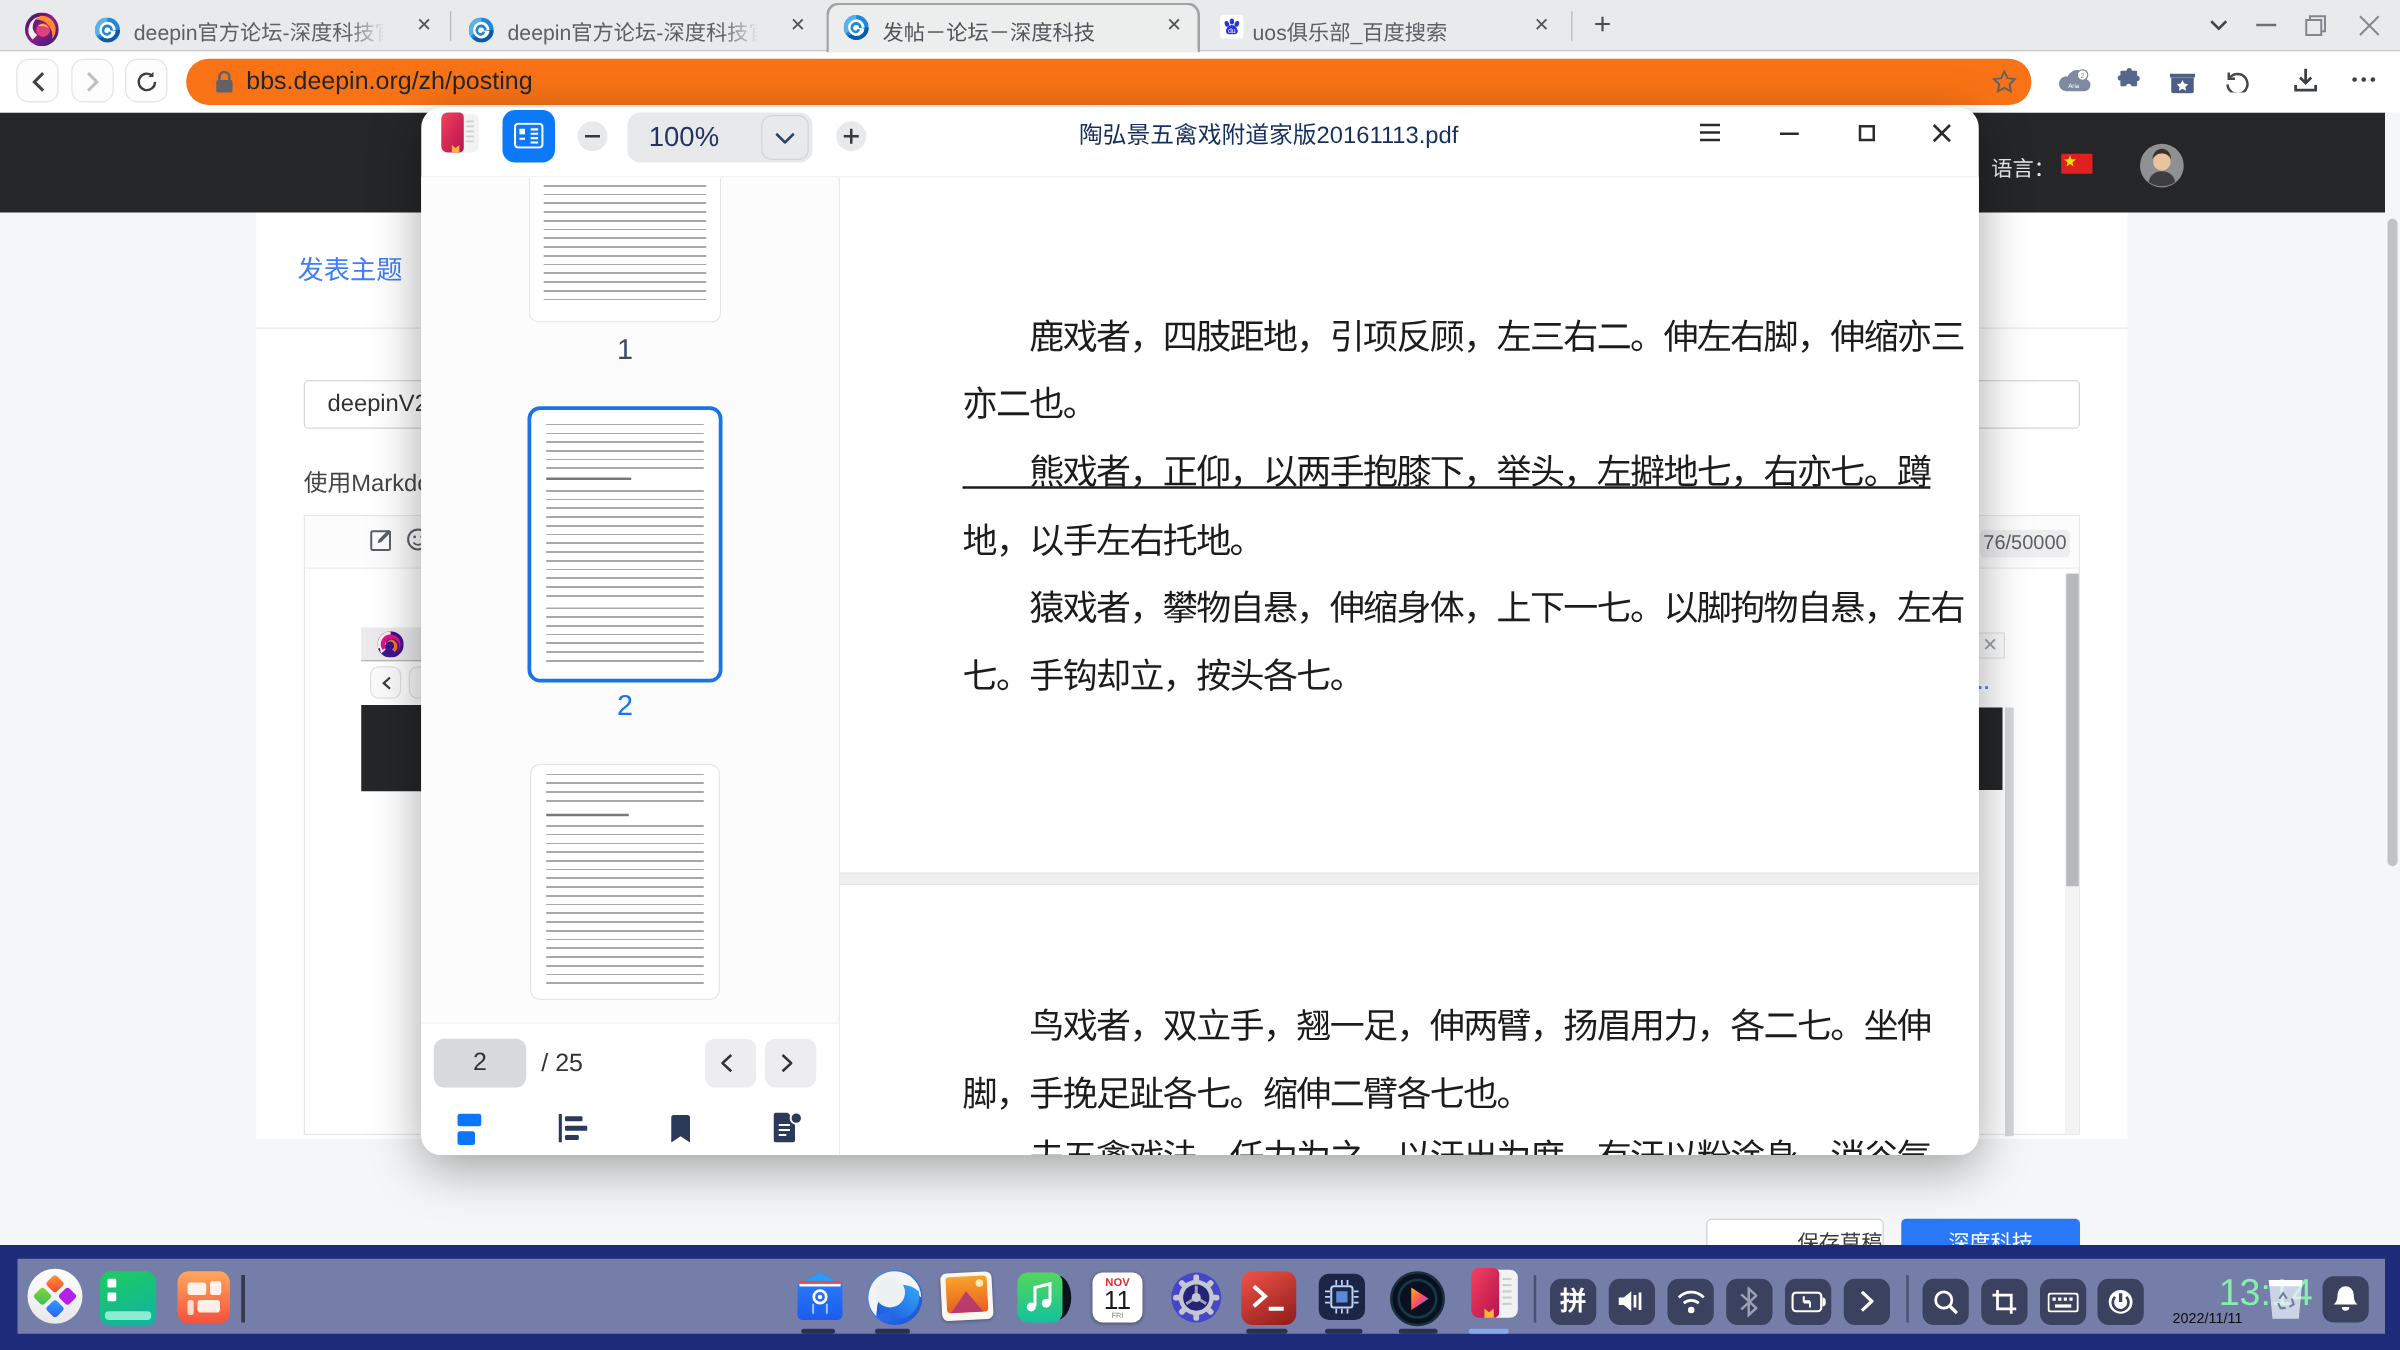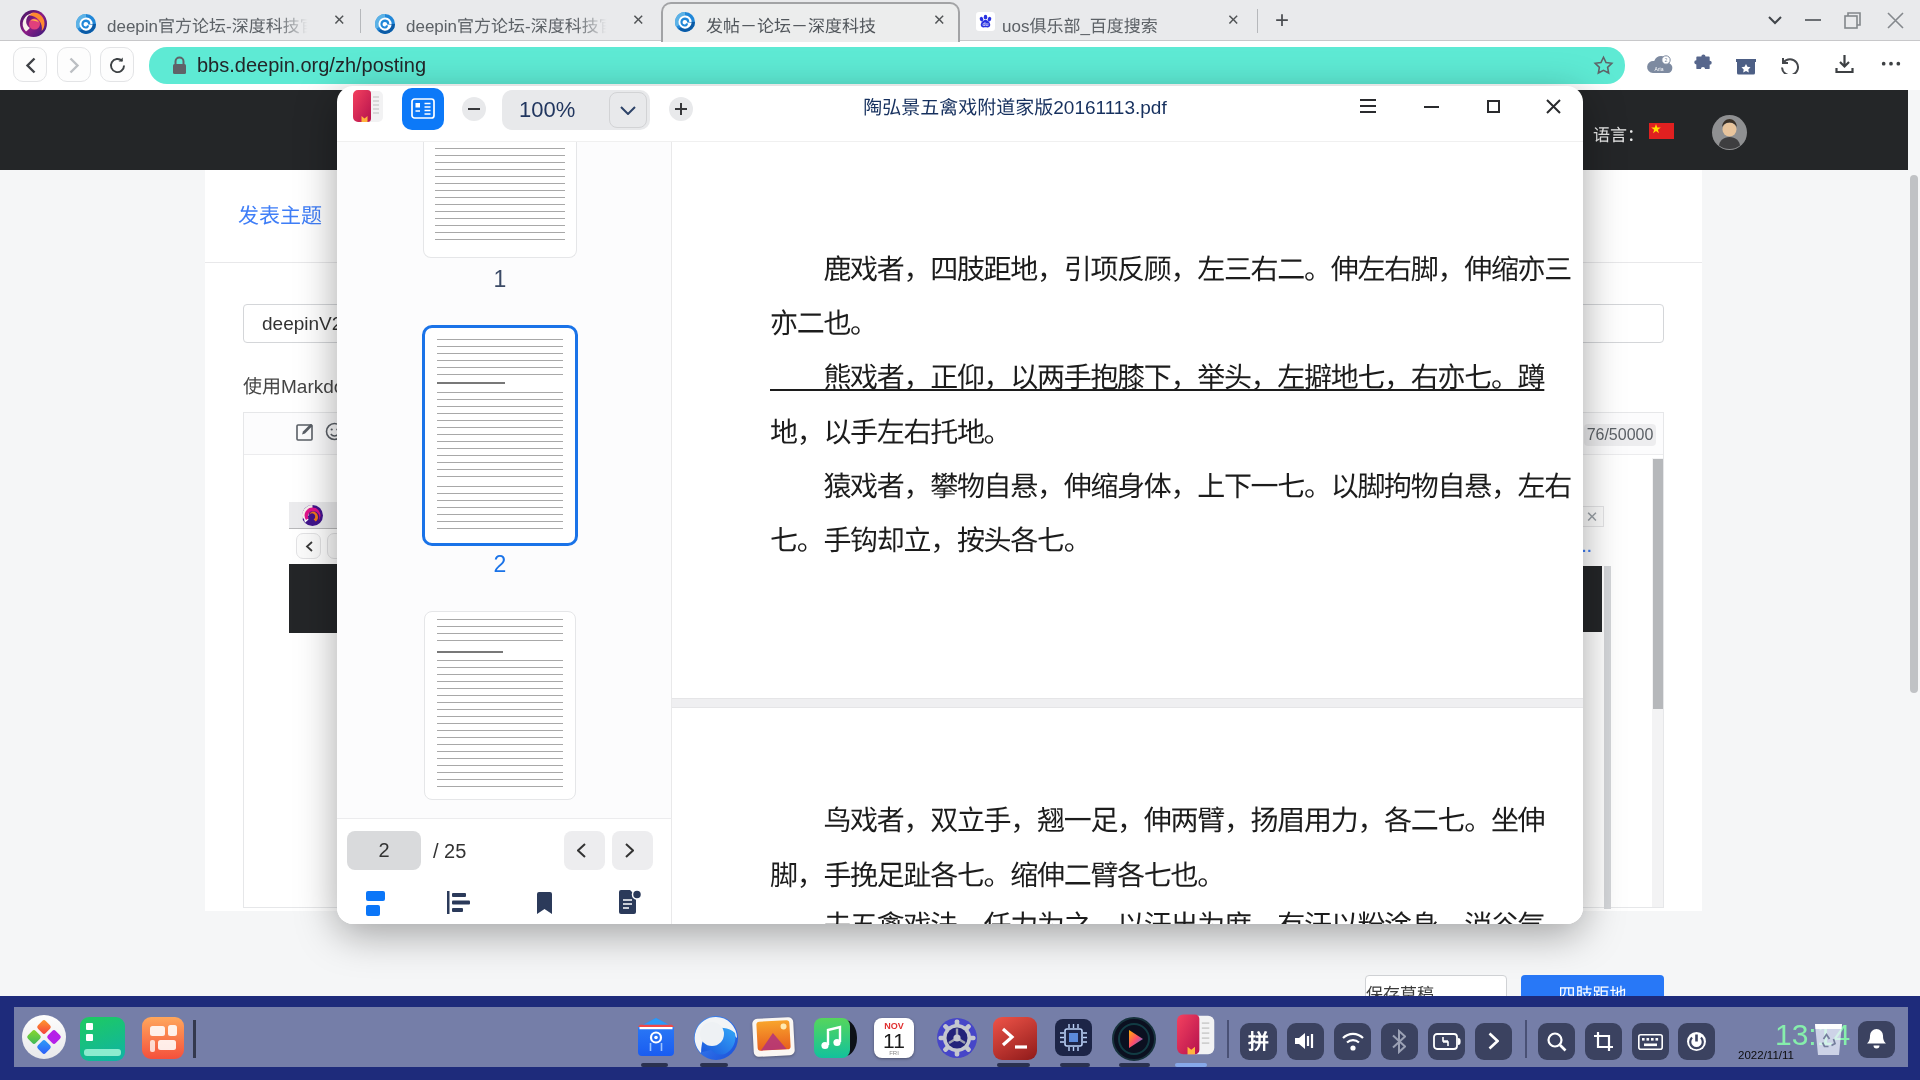--- a/index.html
+++ b/index.html
@@ -9,21 +9,21 @@
 
   
   #tabbar { position:absolute; left:0; top:0; width:1920px; height:41px; background:#e9eaec; border-bottom:1px solid #c8c8ca; }
   .tabtitle { font-size:17px; color:#5c6166; white-space:nowrap; overflow:hidden; }
   .tabx { font-size:15px; color:#515456; }
   .tabsep { position:absolute; top:9px; width:1px; height:24px; background:#b6b8bb; }
 
   
   #toolbar { position:absolute; left:0; top:42px; width:1920px; height:48px; background:#fff; }
   .navbtn { position:absolute; top:5px; width:34px; height:35px; background:#fdfdfd; border:1px solid #e3e4e6; border-radius:10px; text-align:center; line-height:33px; font-size:20px; color:#3c4043; }
-  #addrpill { position:absolute; left:149px; top:5px; width:1476px; height:37px; background:#5eead4; border-radius:18px; }
+  #addrpill { position:absolute; left:149px; top:5px; width:1476px; height:37px; background:#f97316; border-radius:18px; }
 
   
   #page { position:absolute; left:0; top:90px; width:1920px; height:906px; background:#f5f6f7; overflow:hidden; }
   #siteheader { position:absolute; left:0; top:0; width:1908px; height:80px; background:#242628; }
   #card { position:absolute; left:205px; top:0px; width:1497px; height:821px; background:#fff; }
 
   
   #pdfwin { position:absolute; left:337px; top:86px; width:1246px; height:838px; background:#fff; border-radius:16px; box-shadow:0 10px 40px rgba(0,0,0,.35); }
   #pdftitle { position:absolute; left:0; top:0; width:100%; height:56px; border-bottom:1px solid #f0f0f0; }
   #pdfside { position:absolute; left:0; top:56px; width:335px; height:676px; background:#fcfcfd; border-right:1px solid #e9e9ea; }
@@ -228,22 +228,22 @@
         <svg width="35" height="35" viewBox="0 0 35 35">
             <circle cx="17.5" cy="14.5" r="7" fill="#e8c49c"></circle>
             <path d="M10 13c0-6 4-9 7.5-9s7.5 3 7.5 9c0-2-3-5.5-7.5-5.5S10 11 10 13z" fill="#3a3026"></path>
             <path d="M17.5 22c-6 0-10 4-10.5 8.5a17.5 17.5 0 0 0 21 0C27.5 26 23.5 22 17.5 22z" fill="#3e3e40"></path>
           </svg>
       </div>
     </div>
 
     <div class="abs" style="left:1910px;top:85px;width:8px;height:518px;background:#c0c2c5;border-radius:4px;"></div>
 
-    <div class="abs" style="left:1365px;top:885px;width:142px;height:40px;background:#fff;border:1px solid #d0d2d5;border-radius:4px;font-size:17px;color:#3a3a3a;text-align:left;line-height:38px;">保存草稿</div>
-    <div class="abs" style="left:1521px;top:885px;width:143px;height:40px;background:#2878f7;border-radius:4px;font-size:17px;color:#fff;text-align:center;line-height:40px;">四肢距地</div>
+    <div class="abs" style="left:1365px;top:885px;width:142px;height:40px;background:#fff;border:1px solid #d0d2d5;border-radius:4px;font-size:17px;color:#3a3a3a;text-align:right;line-height:38px;">保存草稿</div>
+    <div class="abs" style="left:1521px;top:885px;width:143px;height:40px;background:#2878f7;border-radius:4px;font-size:17px;color:#fff;text-align:center;line-height:40px;">深度科技</div>
   </div>
 
   <div id="pdfwin">
     <div id="pdftitle">
 
       <svg class="abs" style="left:12px;top:2px" width="37" height="37" viewBox="0 0 37 37">
         <rect x="8" y="3" width="26" height="31" rx="5" fill="#f2f2f3"></rect>
         <g stroke="#cfcfcf" stroke-width="1.4">
             <path d="M24 9h6M24 13h6M24 17h6M24 21h6M24 25h6"></path>
           </g>

